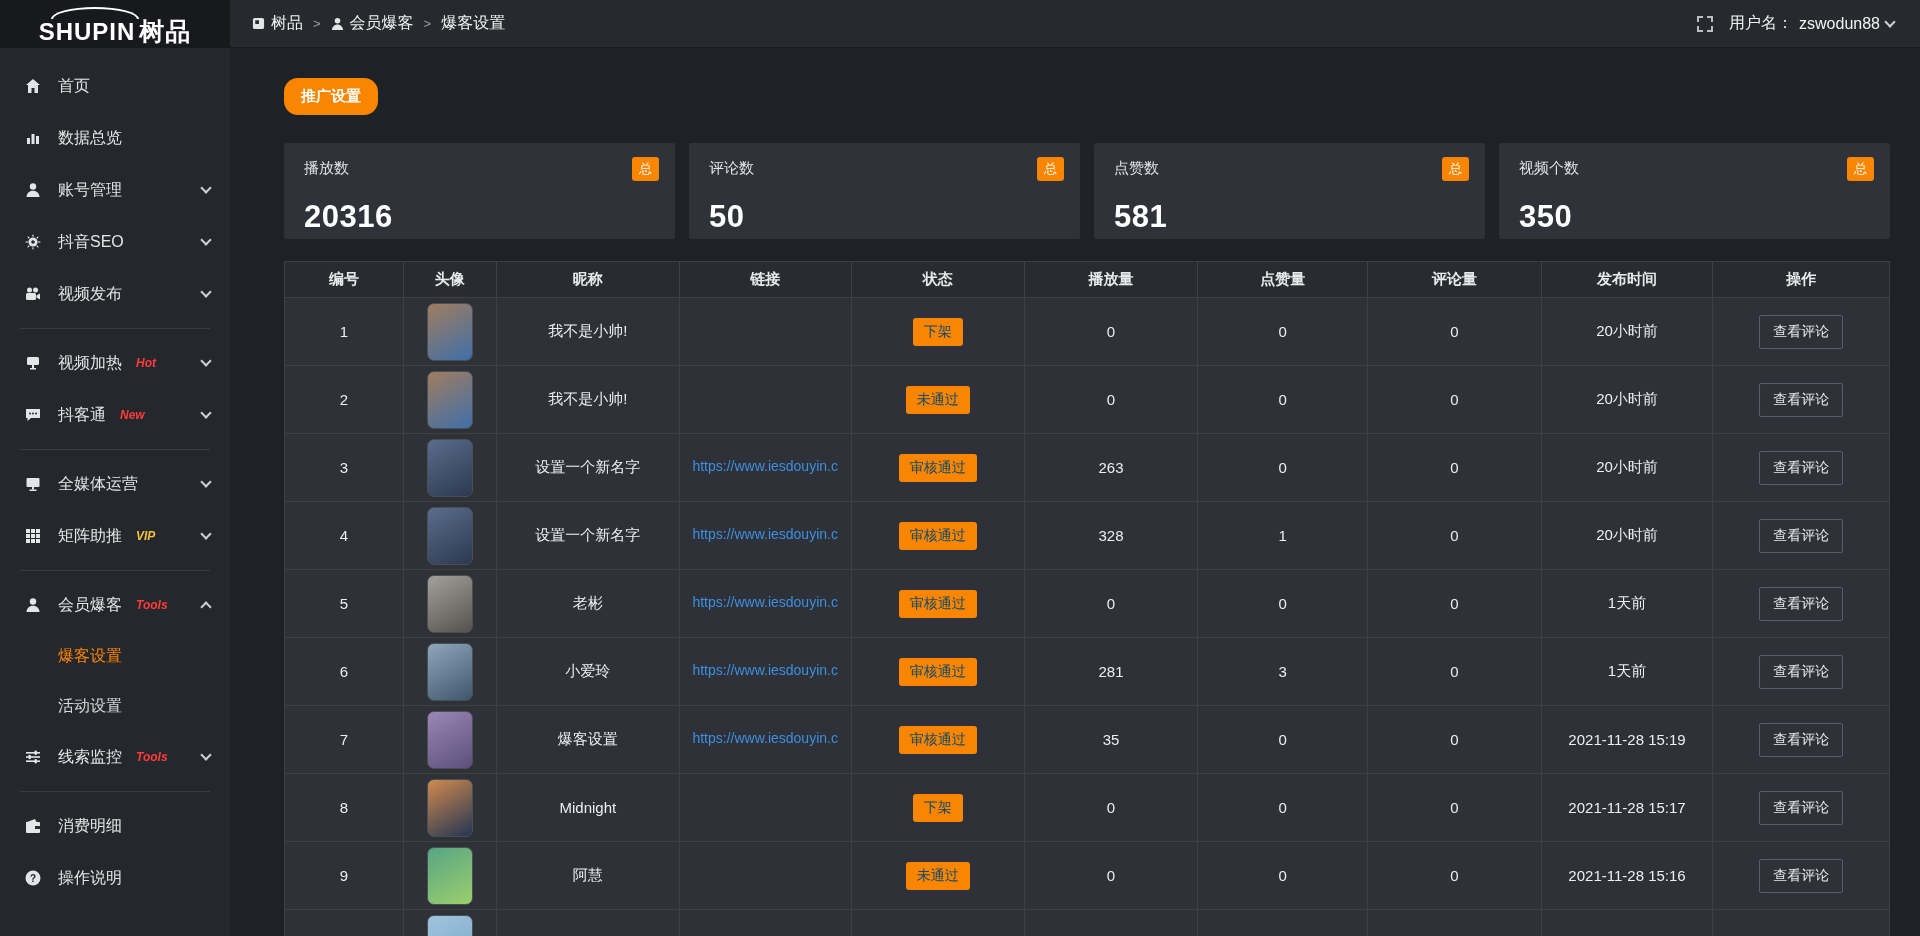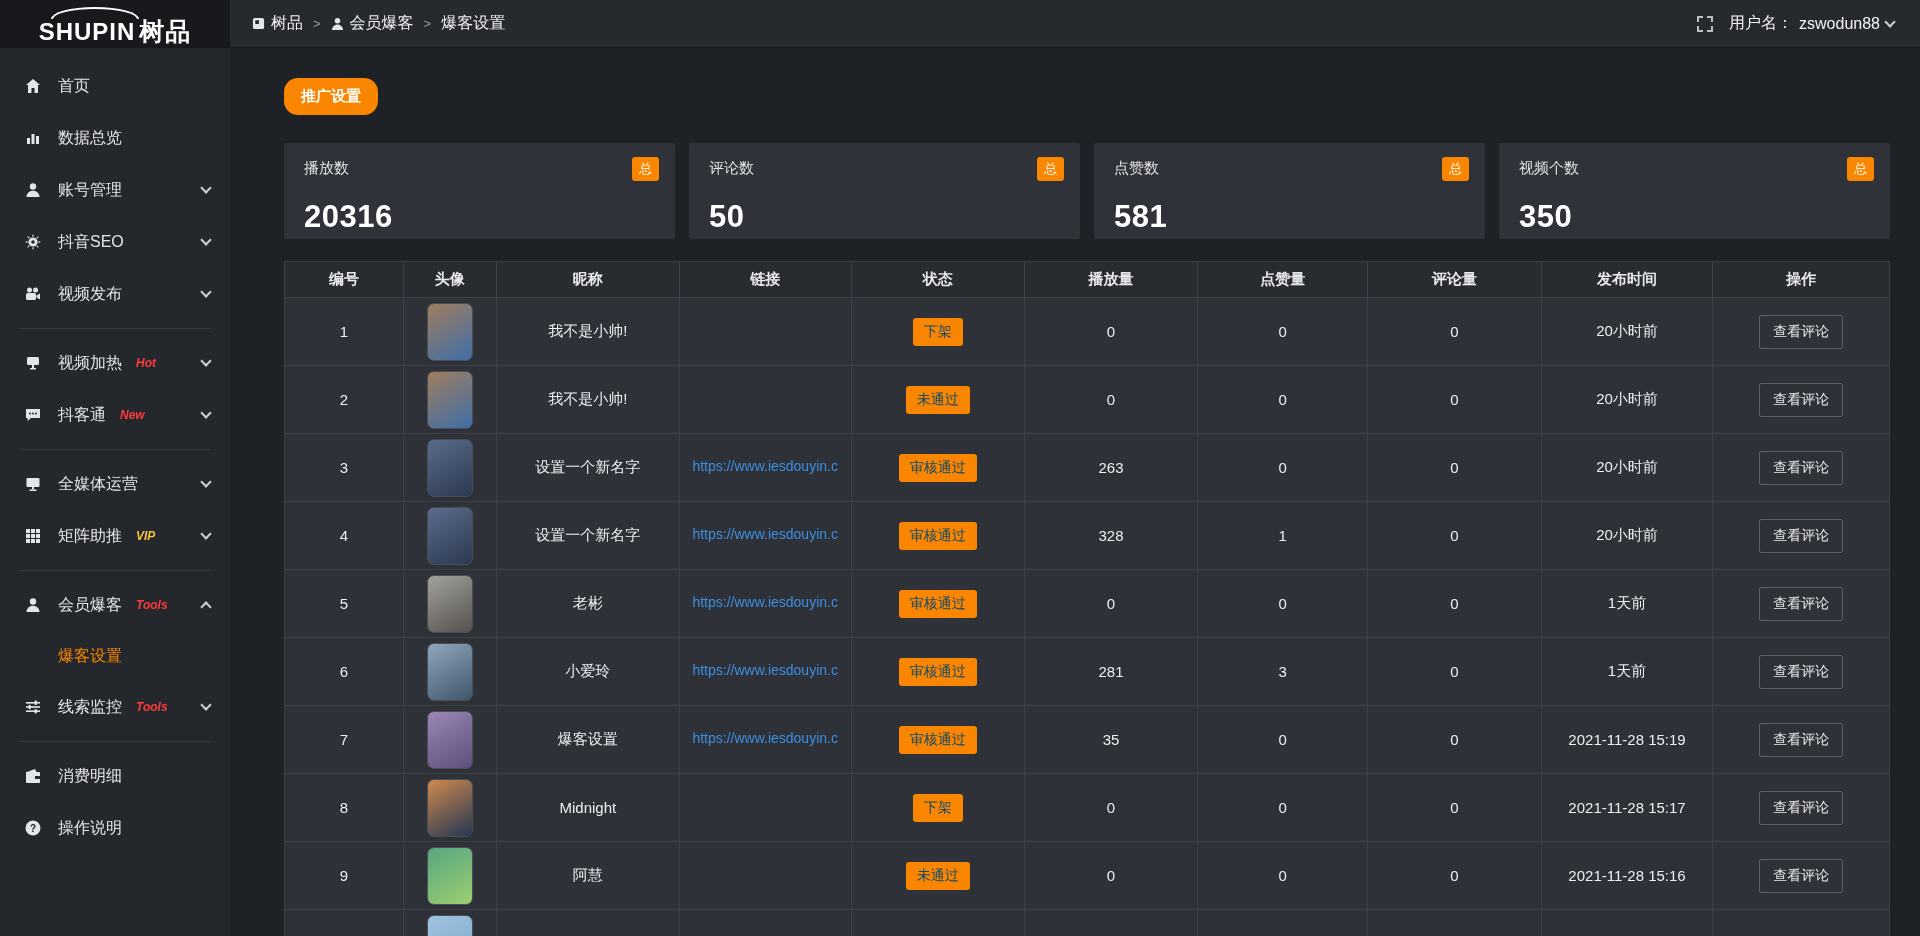--- a/index.html
+++ b/index.html
@@ -248,20 +248,23 @@
           <circle cx="8" cy="4.5" r="3.2"></circle>
           <path d="M1.5 15c0-3.6 2.9-6.3 6.5-6.3s6.5 2.7 6.5 6.3z"></path>
         </svg>
       </span>
     <span>会员爆客</span>
     <span class="side-badge badge-red">Tools</span>
     <span class="chev caret up"></span>
   </div>
   <div class="sub-item active">
     <span>爆客设置</span>
+  </div>
+  <div class="sub-item">
+    <span>活动设置</span>
   </div>
 
   <div class="side-item">
     <span class="ic">
         <svg class="icon" width="16" height="16" viewBox="0 0 16 16">
           <rect x="1" y="3" width="14" height="1.6"></rect>
           <rect x="1" y="7.2" width="14" height="1.6"></rect>
           <rect x="1" y="11.4" width="14" height="1.6"></rect>
           <rect x="9.5" y="1.6" width="2.4" height="4.4" rx="1"></rect>
           <rect x="3.5" y="5.8" width="2.4" height="4.4" rx="1"></rect>

